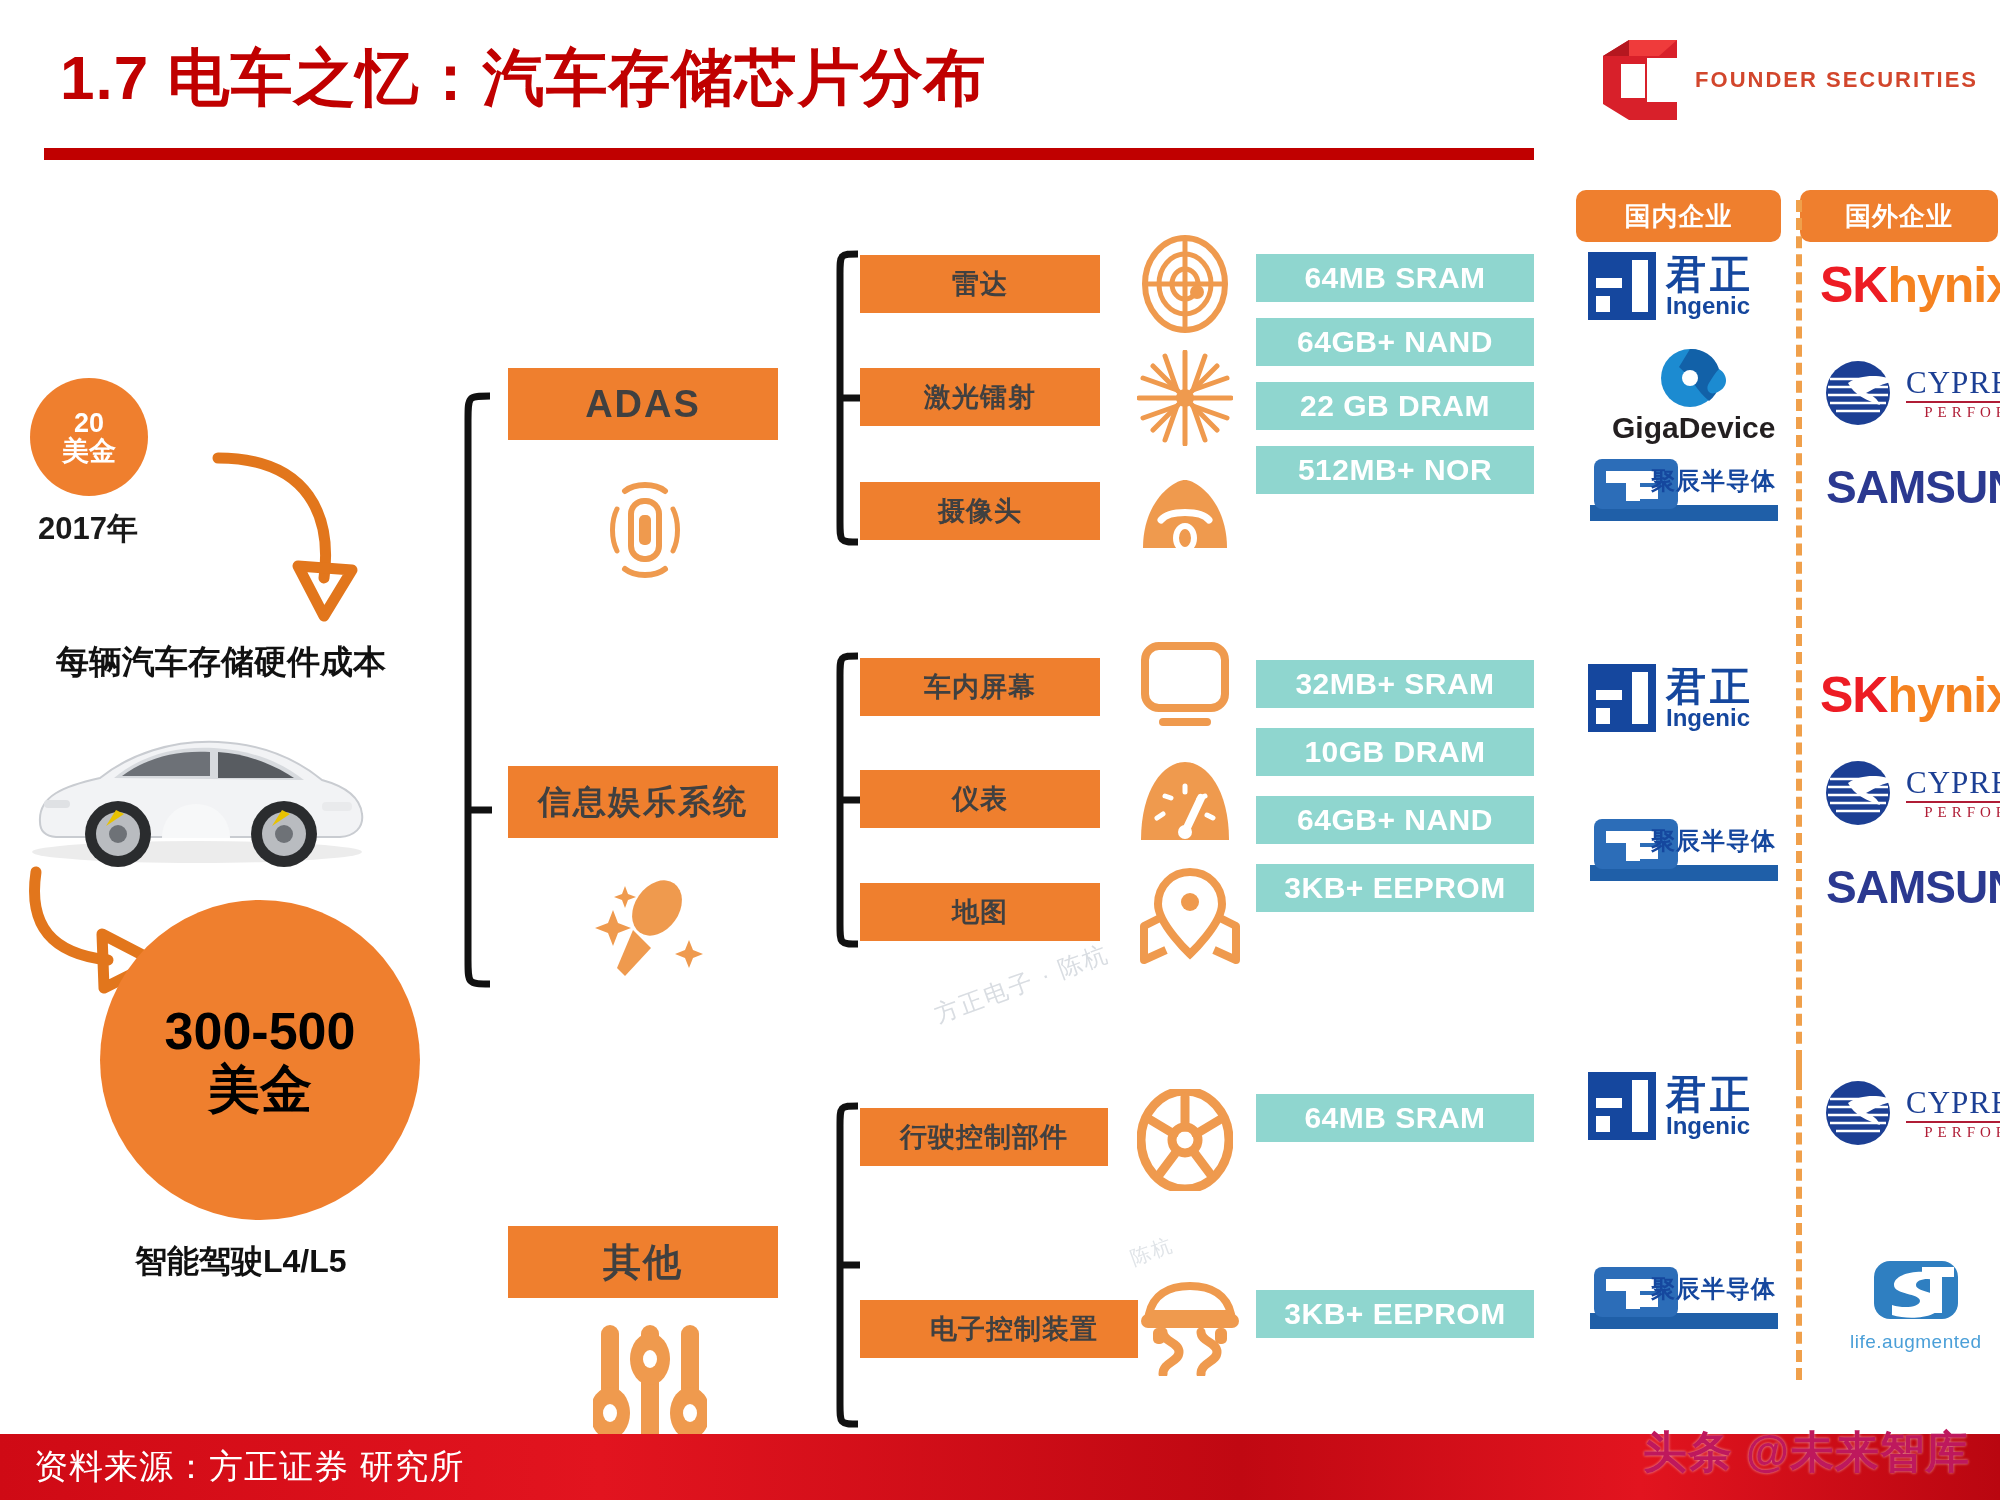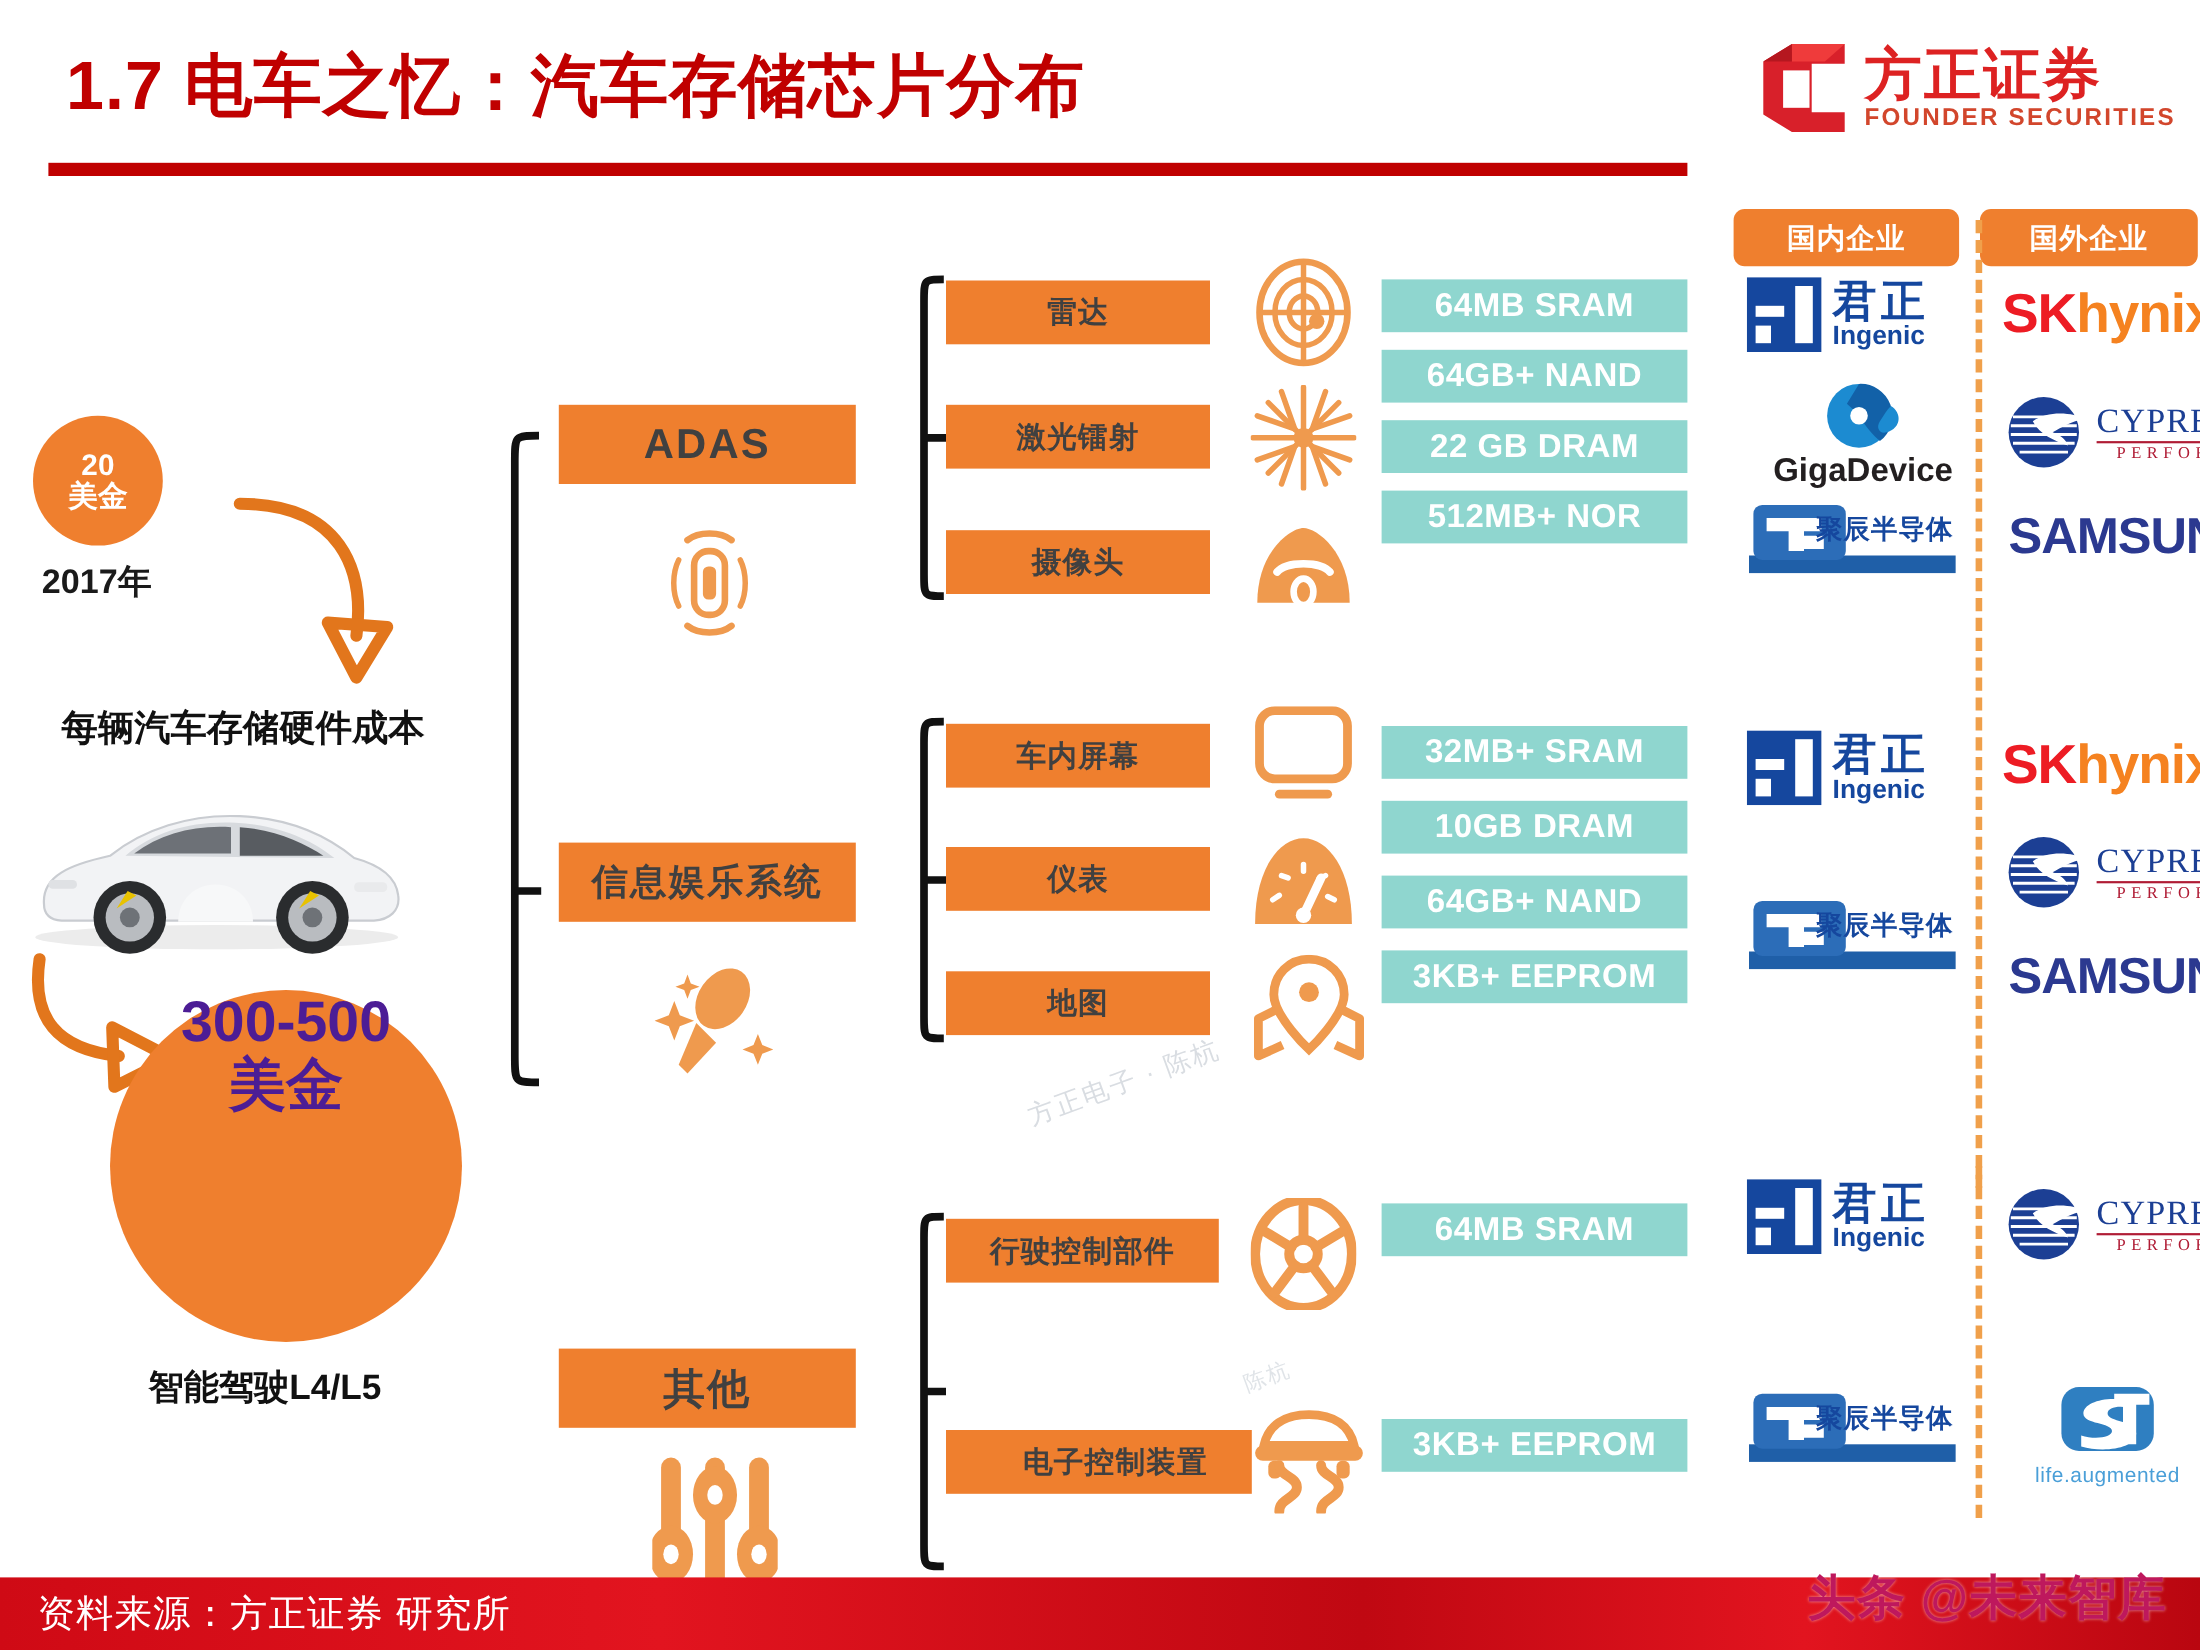--- a/index.html
+++ b/index.html
@@ -61,22 +61,22 @@
   .year-label{
     position:absolute;left:38px;top:508px;font-size:31px;font-weight:bold;color:#1a1a1a;
   }
   .cost-caption{
     position:absolute;left:56px;top:640px;font-size:33px;font-weight:bold;color:#111;
     white-space:nowrap;
   }
   .car-img{position:absolute;left:22px;top:700px;width:350px;height:170px;}
   .circle-big{
     position:absolute;left:100px;top:900px;width:320px;height:320px;border-radius:50%;
-    background:#ef7f2e;color:#4c1d95;display:flex;flex-direction:column;
-    align-items:center;line-height:1.12;
+    background:#ef7f2e;color:#000000;display:flex;flex-direction:column;
+    align-items:center;justify-content:center;line-height:1.12;
   }
   .circle-big .b1{font-size:52px;font-weight:bold;letter-spacing:0px;}
   .circle-big .b2{font-size:52px;font-weight:bold;}
   .level-label{
     position:absolute;left:135px;top:1240px;font-size:32px;font-weight:bold;color:#111;
     white-space:nowrap;
   }
   .arrow-svg{position:absolute;pointer-events:none;}
 
   
@@ -161,21 +161,20 @@
   <div class="brand">
     <div class="brand-mark">
       <svg width="82" height="84" viewBox="0 0 82 84">
         <path d="M4 18 L30 2 L78 2 L78 20 L48 20 L48 64 L78 64 L78 82 L30 82 L4 66 Z" fill="#d8202a"></path>
         <path d="M30 2 L78 2 L60 18 L30 18 Z" fill="#ef3b3b"></path>
         <path d="M4 18 L30 2 L30 18 Z" fill="#b5171f"></path>
         <rect x="22" y="26" width="24" height="34" fill="#ffffff"></rect>
       </svg>
     </div>
     <div class="brand-names">
-      <div class="brand-cn">方正证券</div>
       <div class="brand-en">FOUNDER SECURITIES</div>
     </div>
   </div>
 
   <div class="pill" id="pill-domestic">国内企业</div>
   <div class="pill" id="pill-foreign">国外企业</div>
   <div class="divider"></div>
   <div class="divider2"></div>
 
   <div class="circle-small">

